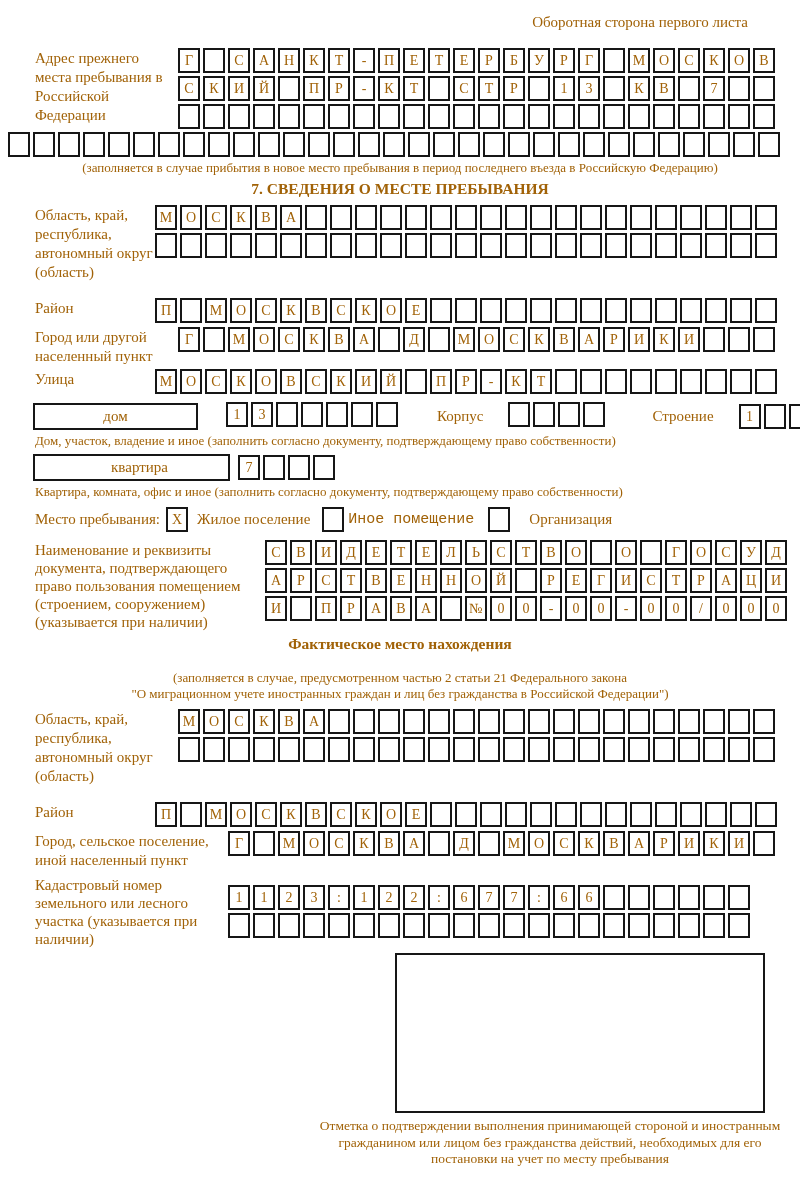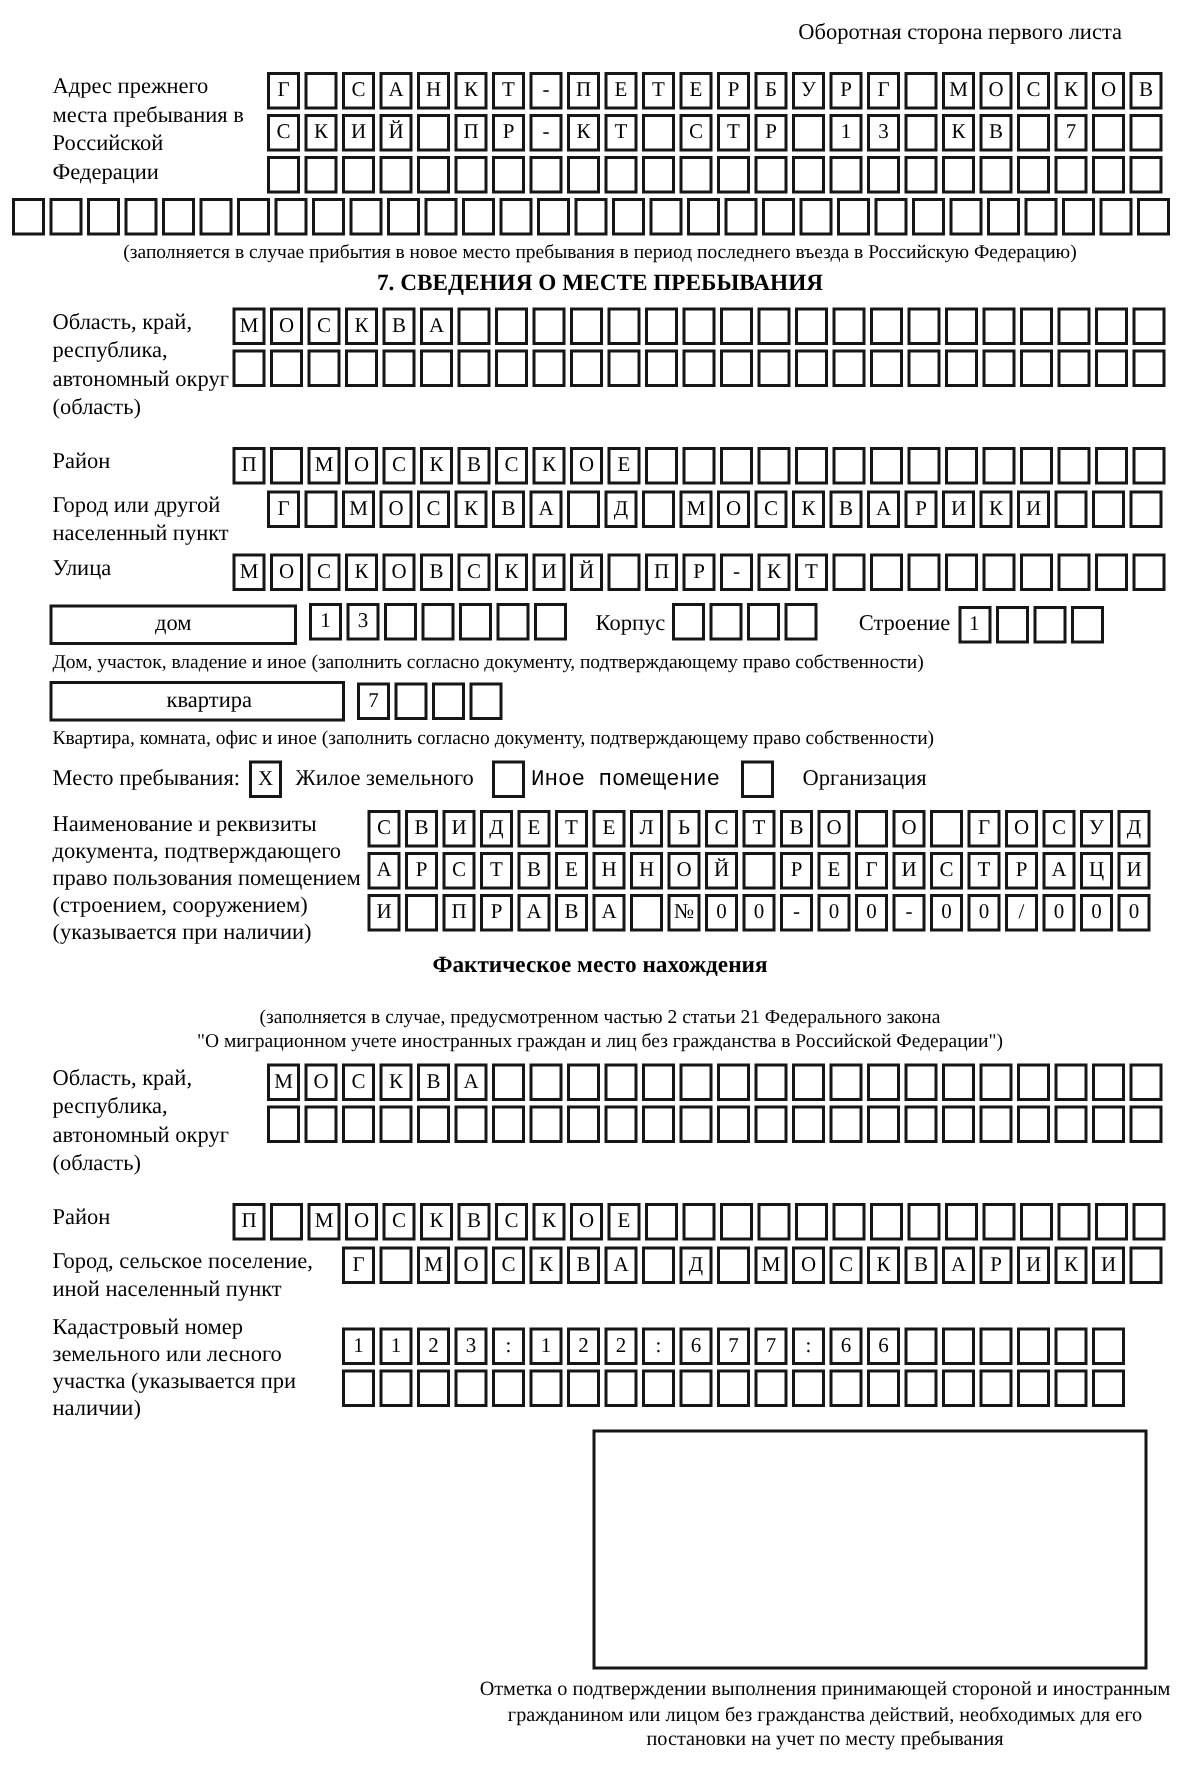--- a/index.html
+++ b/index.html
@@ -1,20 +1,20 @@
 <!DOCTYPE html>
 <html><head>
 <meta charset="utf-8">
 <style>
   html,body{margin:0;padding:0;background:#fff;}
   .page{
     position:relative;
     width:800px;height:1180px;
     background:#ffffff;
-    color:#000000;
+    color:#a16207;
     font-family:"Liberation Serif","DejaVu Serif",serif;
     overflow:hidden;
     padding-top:14px;
     box-sizing:border-box;
   }
   .header-note{
     text-align:right;
     padding-right:52px;
     font-size:15px;
     height:18px;
@@ -66,21 +66,21 @@
     text-align:center;
     margin-top:4px;
     height:19px;
   }
   .mt2{margin-top:16px;}
   .mt3{margin-top:3px;}
   .mt4{margin-top:4px;}
   .mt5{margin-top:5px;}
   .mt6{margin-top:6px;}
   .mt7{margin-top:7px;}
-  .mt8{margin-top:8px;}
+  .mt8{margin-top:8px;gap:20px;}
   .mt16{margin-top:16px;}
   
   .inline-row{
     display:flex;align-items:center;
     margin-left:33px;
     font-size:15px;
   }
   .wide-box{
     box-sizing:border-box;
     border:2px solid #161616;
@@ -450,21 +450,21 @@
       </div>
   </div>
   <div class="caption-left">Квартира, комната, офис и иное (заполнить согласно документу, подтверждающему право собственности)</div>
 
   <div class="stay-row mt7">
     <span style="margin-right:6px;">Место пребывания:</span>
     <span class="stay-opt" style="margin-right:12px;">
       <span class="char-row">
           <span class="cell">X</span>
         </span>
-      <span style="margin-left:6px;">Жилое земельного</span>
+      <span style="margin-left:6px;">Жилое поселение</span>
     </span>
     <span class="stay-opt" style="margin-right:14px;">
       <span class="char-row">
           <span class="cell"></span>
         </span>
       <span style="margin-left:1px;font-family:Liberation Mono, monospace;">Иное помещение</span>
     </span>
     <span class="stay-opt">
       <span class="char-row">
           <span class="cell"></span>

